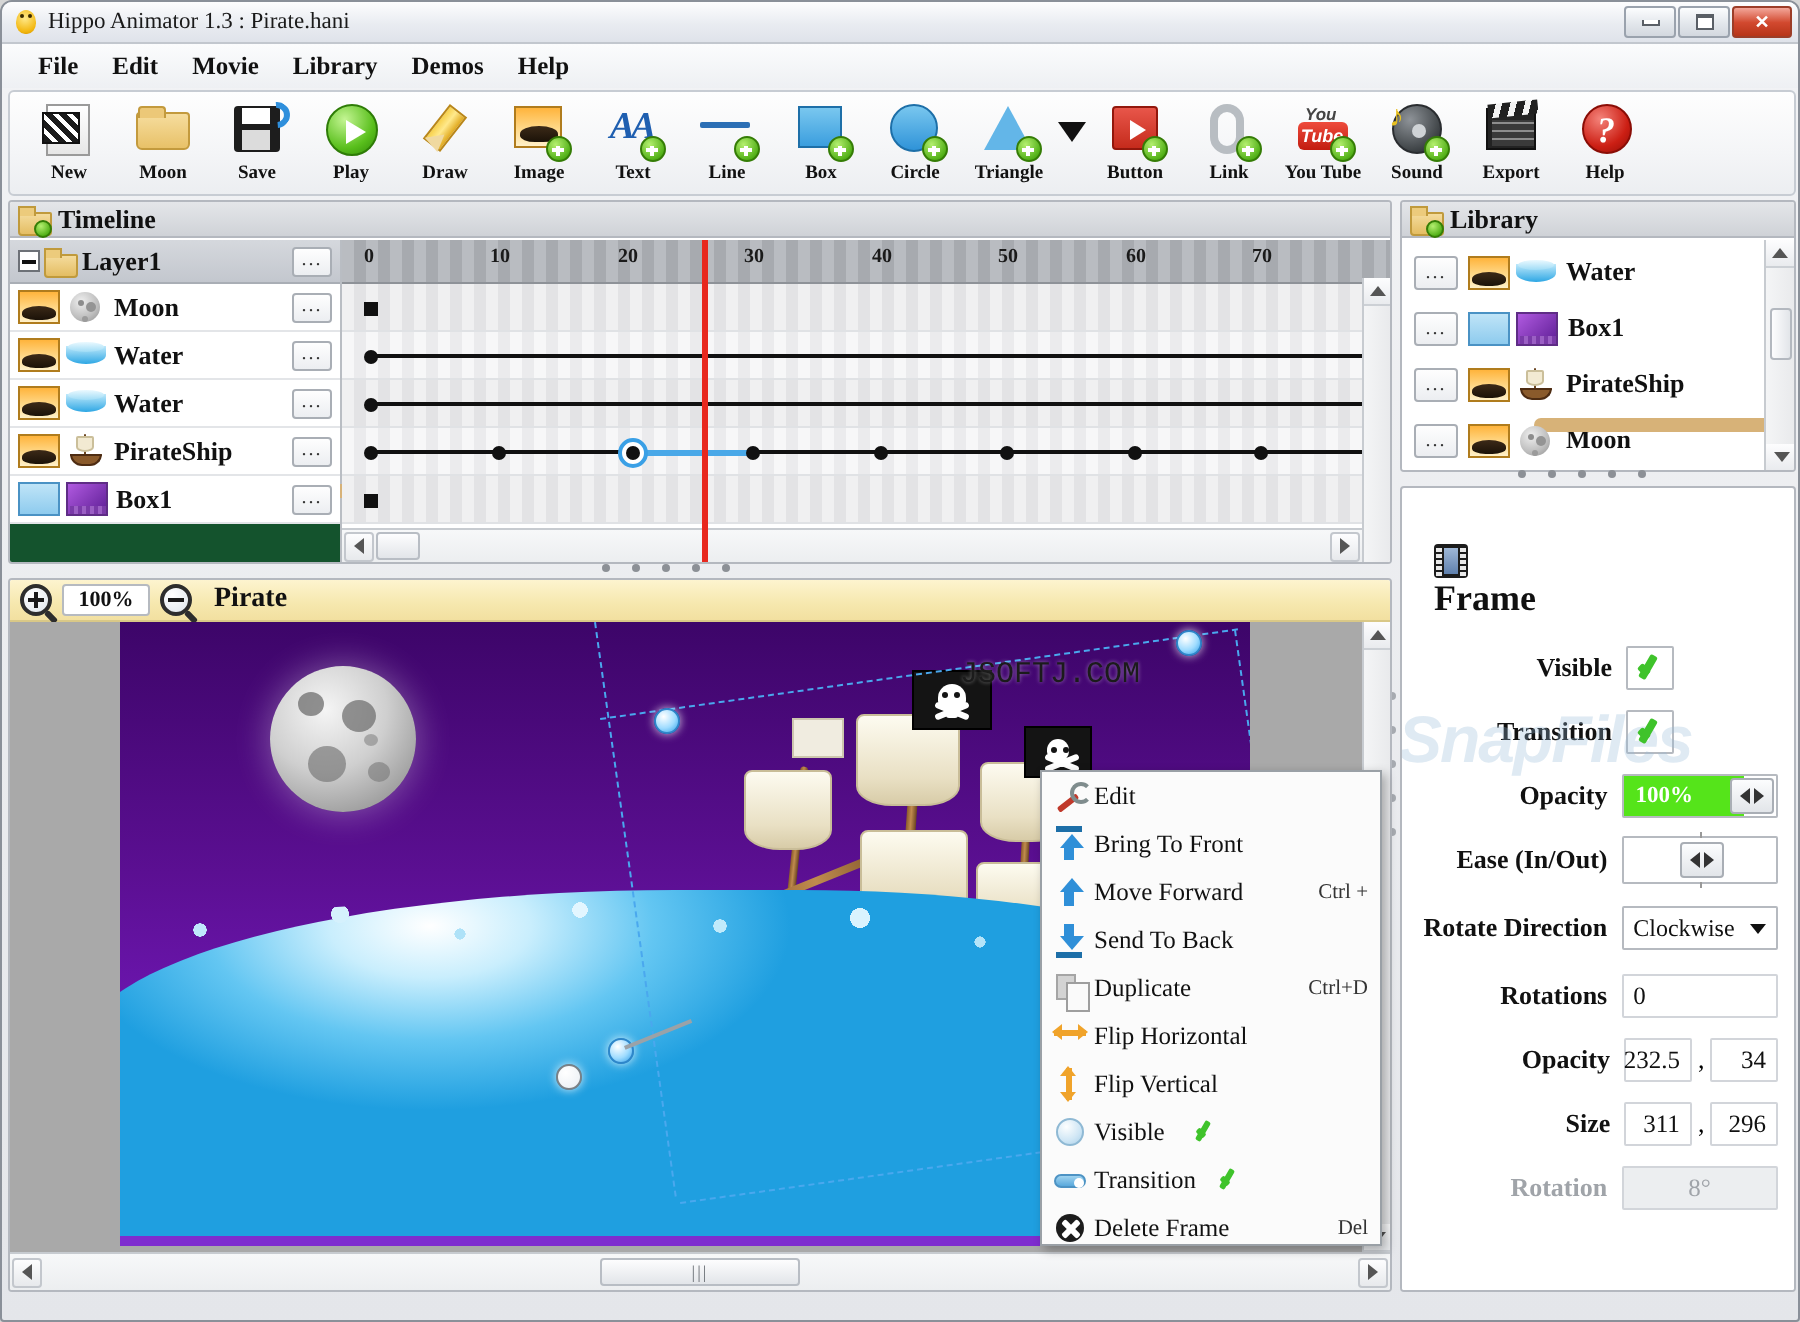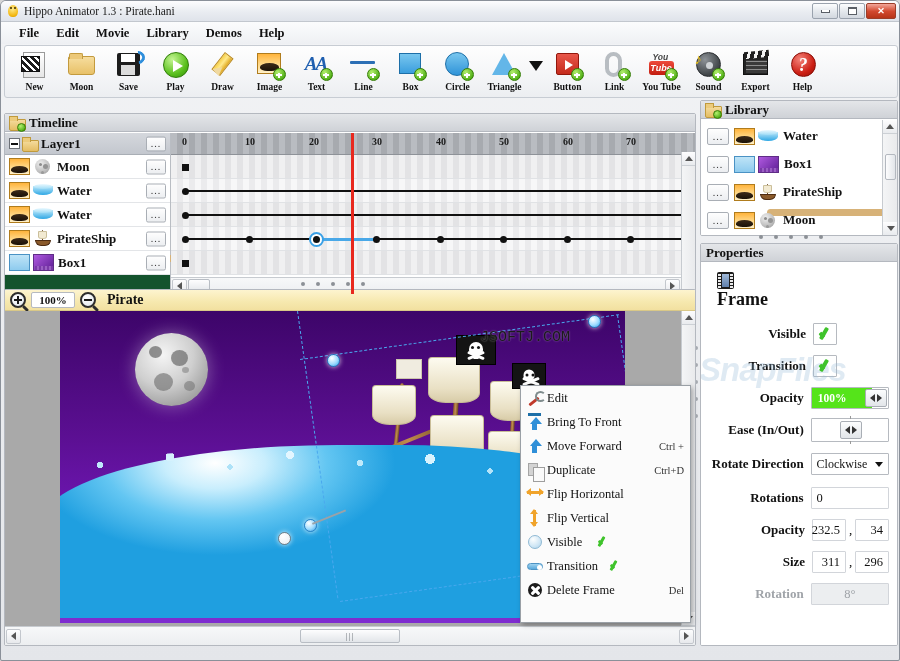--- a/index.html
+++ b/index.html
@@ -159,21 +159,21 @@
   }
   .panel-head .ph-icon { width:16px;height:14px;margin-right:4px;position:relative; }
   .ph-folder:before{content:"";position:absolute;left:0;top:3px;width:15px;height:10px;border-radius:1px 1px 2px 2px;
     background:linear-gradient(#f4db9c,#e4bd63);border:1px solid #c09a3c;}
   .ph-folder:after{content:"";position:absolute;left:0;top:0px;width:7px;height:4px;background:#eccb7c;border:1px solid #c09a3c;border-bottom:none;}
   .ph-badge{position:absolute;right:-1px;bottom:-2px;width:9px;height:9px;border-radius:50%;
     background:radial-gradient(circle at 35% 30%,#b4ef6f,#4fae15 75%);border:1px solid #357d06;}
 
   
   #timeline {
-    position:absolute; left:3px; top:112px; width:692px; height:182px;
+    position:absolute; left:3px; top:99px; width:692px; height:182px;
     background:#fff; border:1px solid #b4b8bf; border-radius:2px; overflow:hidden;
   }
   #tl-body { position:absolute; left:0; top:19px; width:690px; height:161px; display:flex; }
   #tl-layers { width:166px; height:161px; border-right:1px solid #b9bdc3; background:#14532d; }
   .layer-row {
     height:24px; display:flex; align-items:center; border-bottom:1px solid #e3e5e8;
     padding-left:4px; position:relative; background:#fff;
   }
   .layer-row.header { background:linear-gradient(#d5d8dd,#c3c7ce); height:22px; border-bottom:1px solid #a9aeb5; }
   .layer-name {
@@ -846,23 +846,20 @@
 
   <div id="lib-dots-row">
     <i class="pdot"></i>
       <i class="pdot"></i>
       <i class="pdot"></i>
       <i class="pdot"></i>
       <i class="pdot"></i>
   </div>
 
   <div id="properties">
-    <div id="prop-head">
-      <span>Properties</span>
-    </div>
 
     <div id="prop-body">
       <div id="prop-watermark">SnapFiles</div>
 
       <div id="frame-title">
         <span class="film-icon">
             <i></i>
           </span>
         <span>Frame</span>
       </div>
@@ -1053,20 +1050,28 @@
 
     <div class="mi">
       <span class="micon">
           <i class="arr-up"></i>
           <i class="arr-up-stem"></i>
         </span>
       <span class="mlabel">Move Forward</span>
       <span class="mshort">Ctrl +</span>
     </div>
 
+    <div class="mi">
+      <span class="micon">
+          <i class="arr-dn-stem" style="top:1px"></i>
+          <i class="arr-dn" style="bottom:4px"></i>
+          <i class="bar-bot"></i>
+        </span>
+      <span class="mlabel">Send To Back</span>
+    </div>
 
     <div class="mi">
       <span class="micon">
           <i class="ic-dup"></i>
         </span>
       <span class="mlabel">Duplicate</span>
       <span class="mshort">Ctrl+D</span>
     </div>
 
     <div class="mi">

